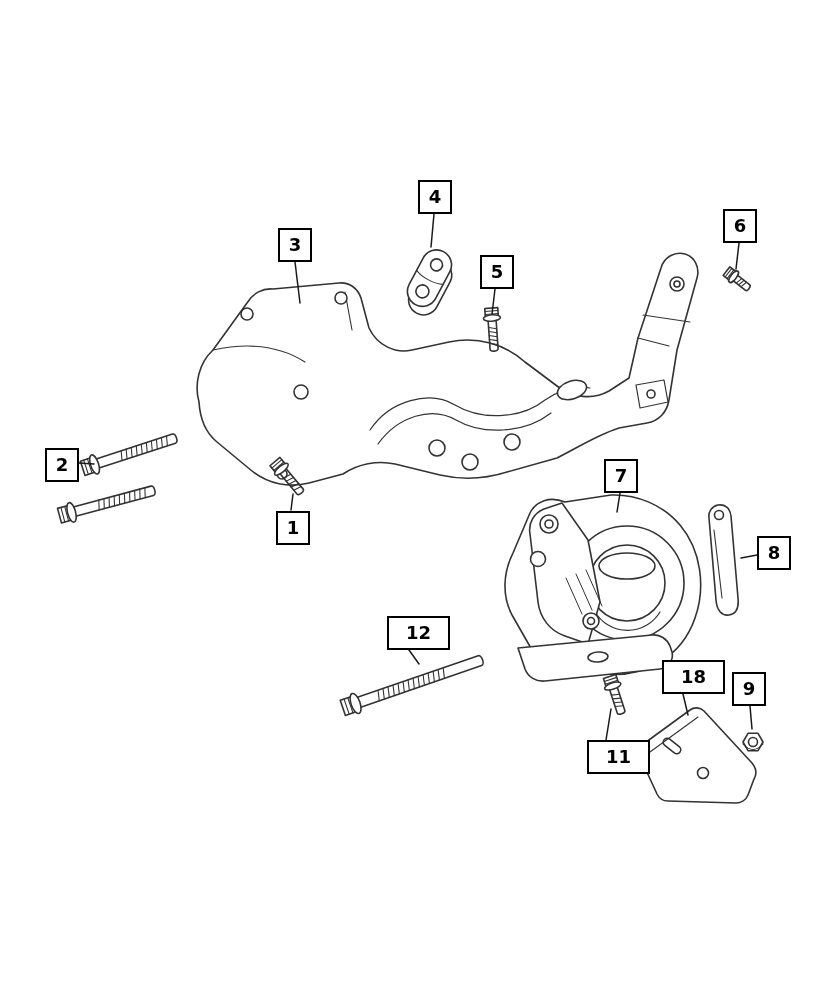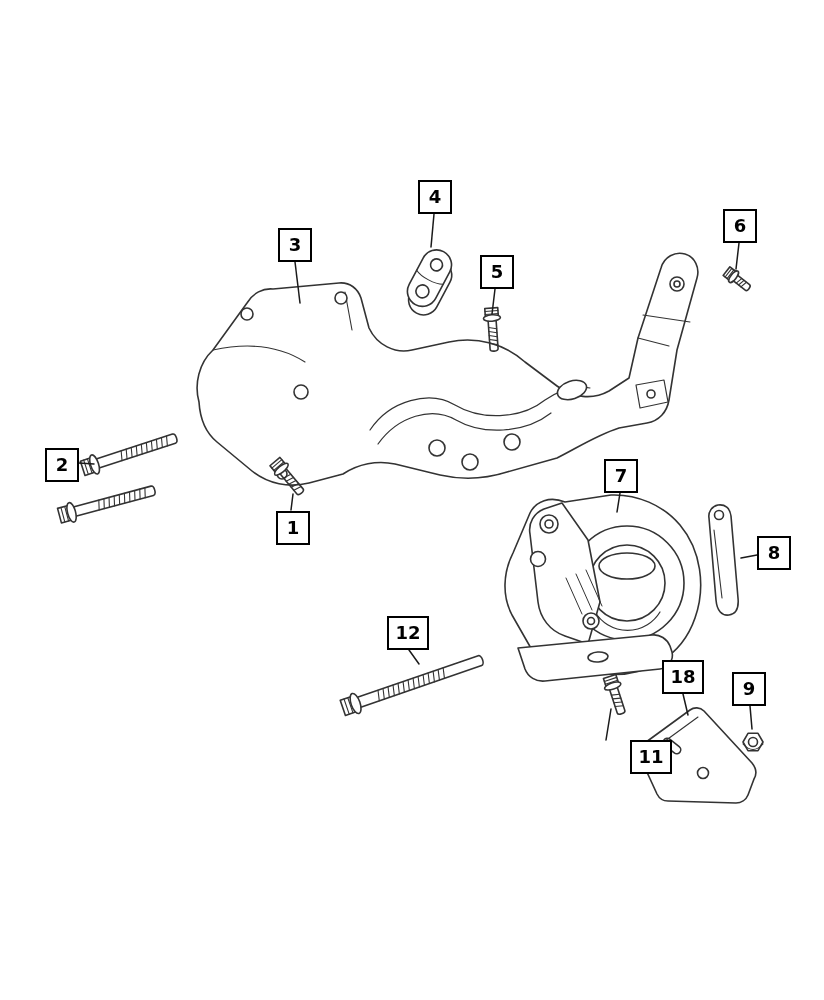--- a/index.html
+++ b/index.html
@@ -9,21 +9,21 @@
   }
   .stage svg{position:absolute;left:0;top:0;display:block;}
   .callout{
     position:absolute;box-sizing:border-box;height:34px;
     border:2.5px solid #000;background:#fff;color:#000;
     display:flex;align-items:center;justify-content:center;
     font-weight:bold;font-size:18px;line-height:1;cursor:pointer;
     user-select:none;
   }
   .callout.w1{width:34px;}
-  .callout.w2{width:42px;}
+  .callout.w2{width:63px;}
 </style>
 </head>
 <body>
 
 <div class="stage">
 
   <svg width="824" height="1000" viewBox="0 0 824 1000">
 
     <g stroke="#333" stroke-width="1.6" fill="none" stroke-linejoin="round" stroke-linecap="round">
       <path fill="#fff" d="M199,402 C194,384 199,363 213,350 L247,303 C253,293 263,288 273,289
@@ -182,16 +182,16 @@
       <div class="callout w1" style="left: 276px; top: 511px;">1</div>
       <div class="callout w1" style="left: 45px; top: 448px;">2</div>
       <div class="callout w1" style="left: 278px; top: 228px;">3</div>
       <div class="callout w1" style="left: 418px; top: 180px;">4</div>
       <div class="callout w1" style="left: 480px; top: 255px;">5</div>
       <div class="callout w1" style="left: 723px; top: 209px;">6</div>
       <div class="callout w1" style="left: 604px; top: 459px;">7</div>
       <div class="callout w1" style="left: 757px; top: 536px;">8</div>
       <div class="callout w1" style="left: 732px; top: 672px;">9</div>
       <div class="callout w2" style="left: 662px; top: 660px;">18</div>
-      <div class="callout w2" style="left: 587px; top: 740px; margin-left: 43px;">11</div>
+      <div class="callout w2" style="left: 587px; top: 740px;">11</div>
       <div class="callout w2" style="left: 387px; top: 616px;">12</div>
     </div>
 </div>
 
 </body></html>

